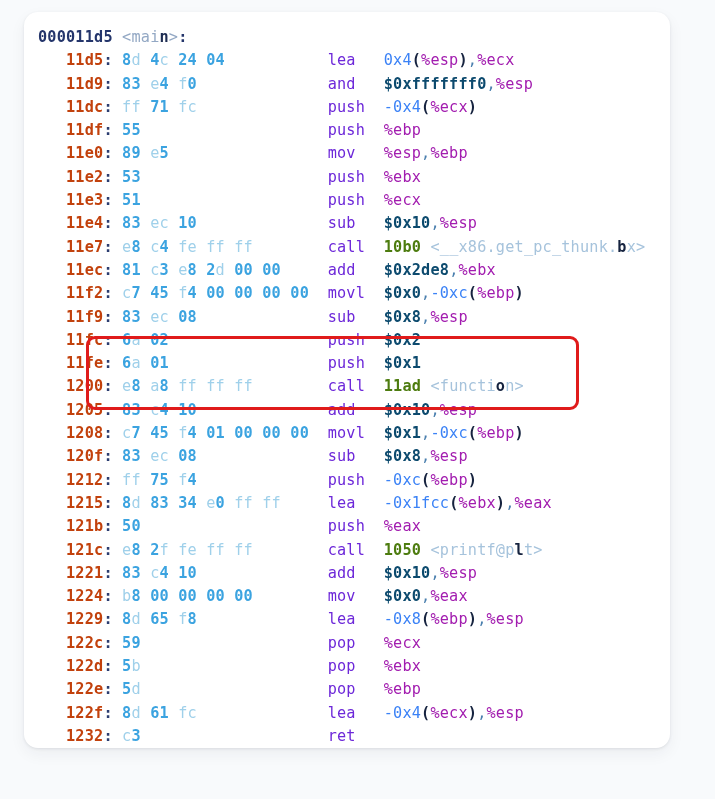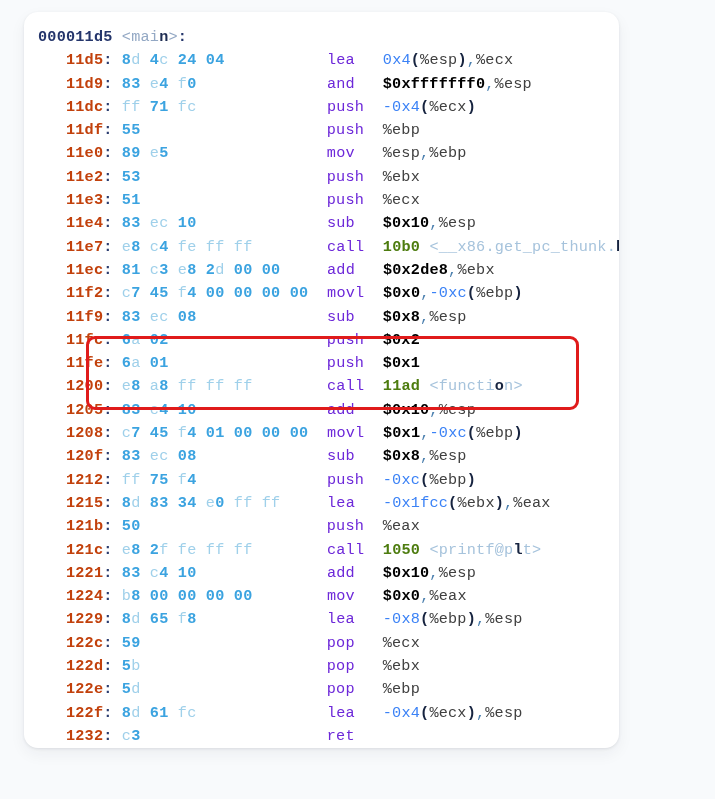--- a/index.html
+++ b/index.html
@@ -8,29 +8,28 @@
     width: 715px;
     height: 799px;
     background: #f8fafc;
     font-family: "DejaVu Sans Mono", monospace;
     overflow: hidden;
   }
   #disasm-card {
     position: absolute;
     left: 24px;
     top: 12px;
-    width: 595px;
+    width: 646px;
     height: 736px;
     background: #ffffff;
     border-radius: 14px;
     box-shadow: 0 1px 3px rgba(30,41,59,0.10),
                 0 6px 16px rgba(30,41,59,0.055);
     box-sizing: border-box;
     overflow: hidden;
-    font-family: Liberation Mono, monospace;
   }
   #code-body {
     position: absolute;
     left: 14px;
     top: 14px;
     right: 0;
     font-size: 15.2px;
     line-height: 23.3px;
     letter-spacing: 0.2px;
     white-space: pre;
@@ -46,22 +45,22 @@
   .t-punct     { color:#24356b; font-weight:700; }
 
   .t-addr      { color:#c2410c; font-weight:700; }
   .t-colon     { color:#2b3d70; font-weight:700; }
 
   .t-byte-num  { color:#3ba3e0; font-weight:700; }
   .t-byte-alp  { color:#9fd0ea; }
 
   .t-mnem      { color:#6d28d9; }
 
-  .t-imm       { color:#000000; font-weight:700; }
-  .t-reg       { color:#404040; }
+  .t-imm       { color:#0c4a6e; font-weight:700; }
+  .t-reg       { color:#a21caf; }
   .t-disp      { color:#3b82f6; }
   .t-paren     { color:#16233f; font-weight:700; }
   .t-comma     { color:#4a7fae; }
   .t-target    { color:#4d7c0f; font-weight:700; }
   .t-sym       { color:#a6c3dc; }
   .t-sym-b     { color:#16233f; font-weight:700; }
 
   #highlight-box {
     position: absolute;
     border: 3px solid #e01b1b;

